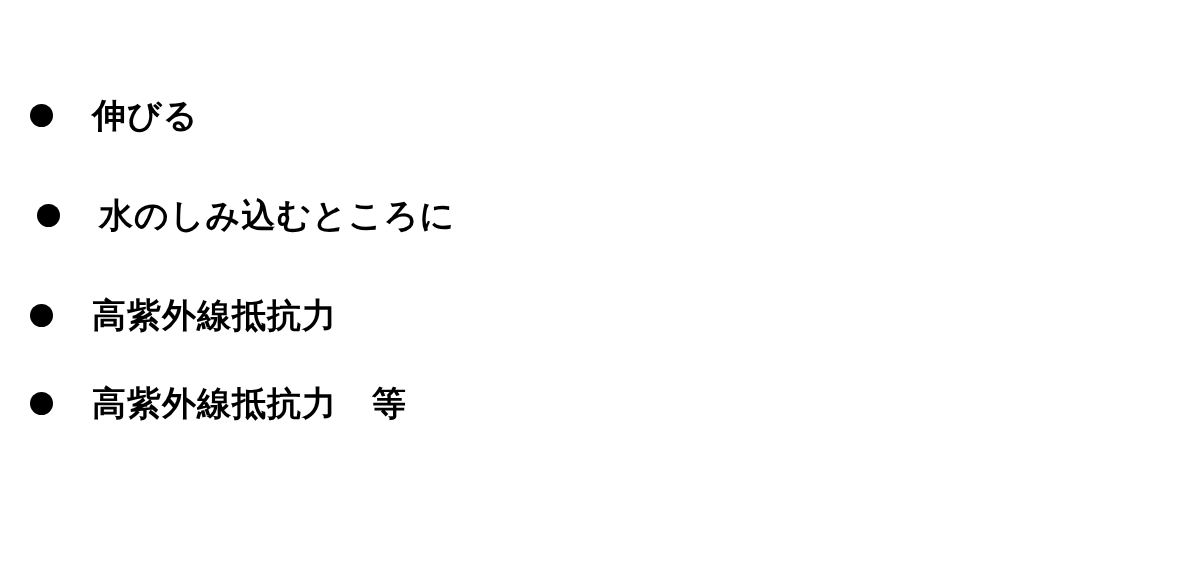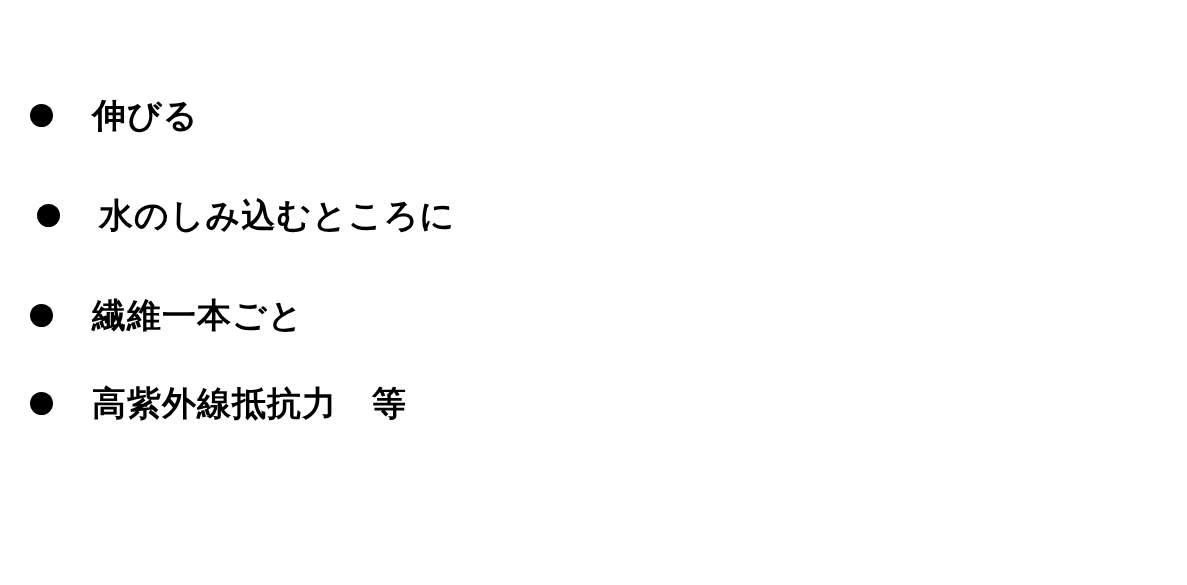--- a/index.html
+++ b/index.html
@@ -57,19 +57,19 @@
   <li class="bullet-item" style="top:90px;">
     <span class="bullet-dot"></span>
     <span class="bullet-text">伸びる</span>
   </li>
   <li class="bullet-item" style="top:190px;margin-left:7px;">
     <span class="bullet-dot"></span>
     <span class="bullet-text">水のしみ込むところに</span>
   </li>
   <li class="bullet-item" style="top:290px;">
     <span class="bullet-dot"></span>
-    <span class="bullet-text">繊維一本ごと</span>
+    <span class="bullet-text">高紫外線抵抗力</span>
   </li>
   <li class="bullet-item" style="top:378px;">
     <span class="bullet-dot"></span>
     <span class="bullet-text">高紫外線抵抗力　等</span>
   </li>
 </ul>
 
 </body></html>

